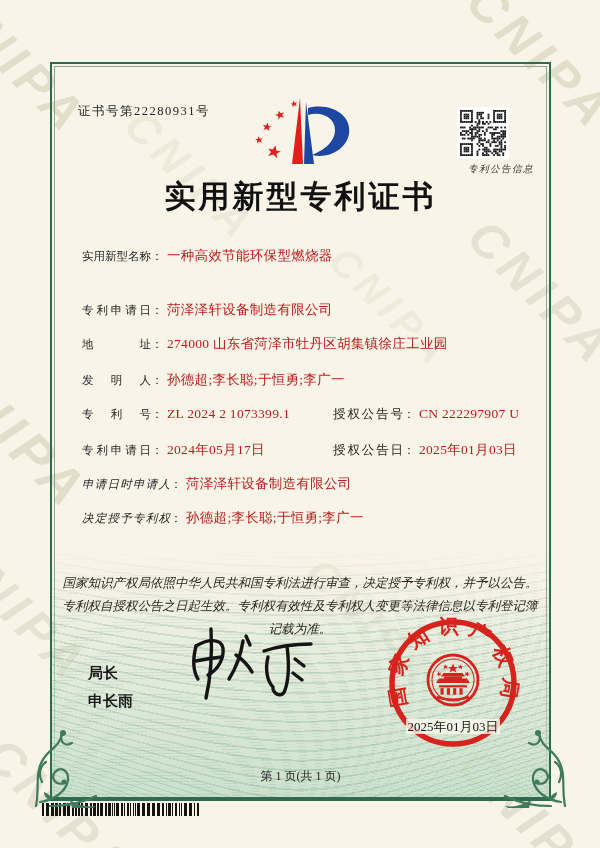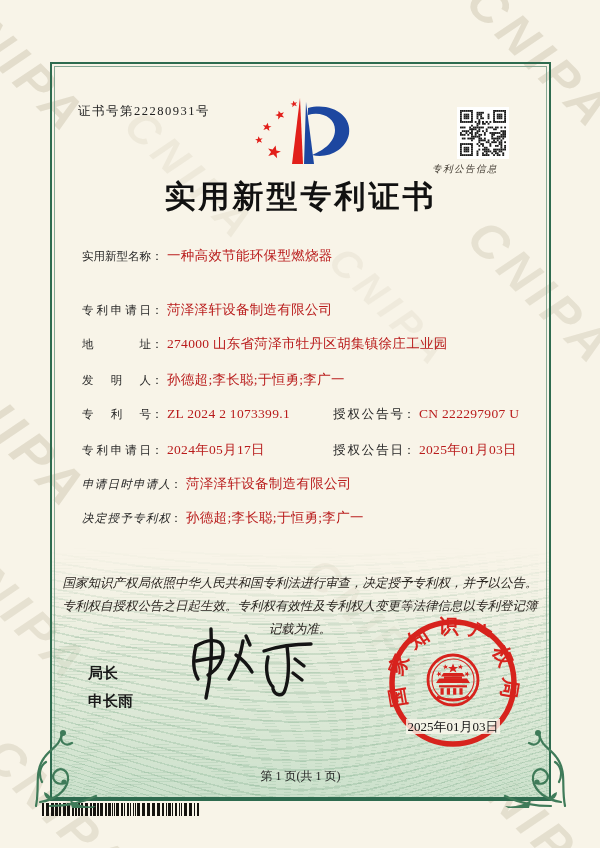--- a/index.html
+++ b/index.html
@@ -19,21 +19,21 @@
         repeating-radial-gradient(160% 130px at 22% 135%, rgba(88,148,108,.13) 0 1.4px, rgba(0,0,0,0) 1.4px 9px),
         linear-gradient(to bottom, rgba(213,231,213,0) 0%, rgba(206,227,206,.55) 55%, rgba(198,222,200,.9) 100%);
       -webkit-mask-image:linear-gradient(to bottom, transparent, #000 35%);
               mask-image:linear-gradient(to bottom, transparent, #000 35%);}
   .flourish{position:absolute;z-index:3;width:86px;height:86px;}
   
   .cert-no{position:absolute;left:78px;top:103px;z-index:2;font-size:12.5px;letter-spacing:1.5px;color:#222;}
   .logo{position:absolute;left:250px;top:92px;width:108px;height:84px;z-index:2;}
   .qr-wrap{position:absolute;left:457px;top:107px;width:52px;height:52px;background:#fff;z-index:2;
            display:flex;align-items:center;justify-content:center;}
-  .qr-label{position:absolute;left:432px;top:163px;width:102px;z-index:2;text-align:left;
+  .qr-label{position:absolute;left:432px;top:163px;width:102px;z-index:2;text-align:right;
             font-size:9.5px;letter-spacing:1.5px;font-style:italic;color:#3a332a;}
   .title{position:absolute;left:50px;top:176px;width:501px;z-index:2;text-align:center;
          font-size:31px;font-weight:bold;letter-spacing:3px;color:#111;}
   
   .row{position:absolute;left:82px;right:60px;z-index:2;height:20px;white-space:nowrap;}
   .lbl{display:inline-block;width:69px;font-size:11.5px;color:#262626;vertical-align:baseline;
        text-align:justify;text-align-last:justify;}
   .lbl.wide{width:88px;font-style:italic;}
   .colon{font-size:12px;color:#262626;margin-right:4px;}
   .val{font-size:13.5px;color:#b91c1c;letter-spacing:.3px;}

